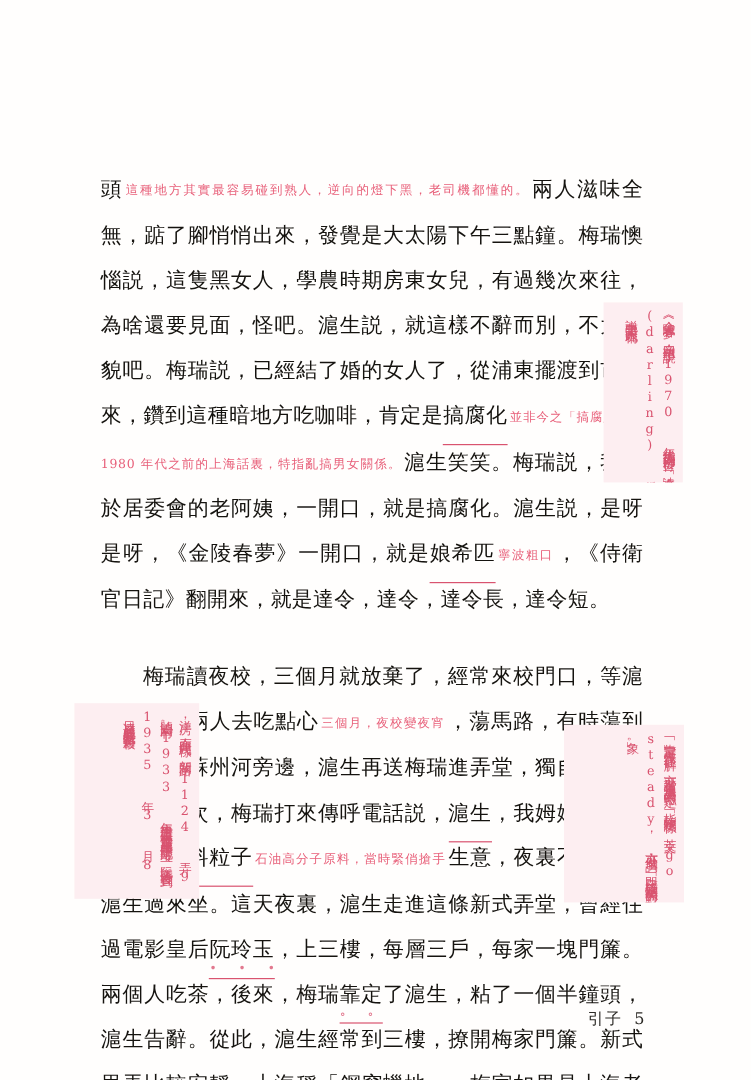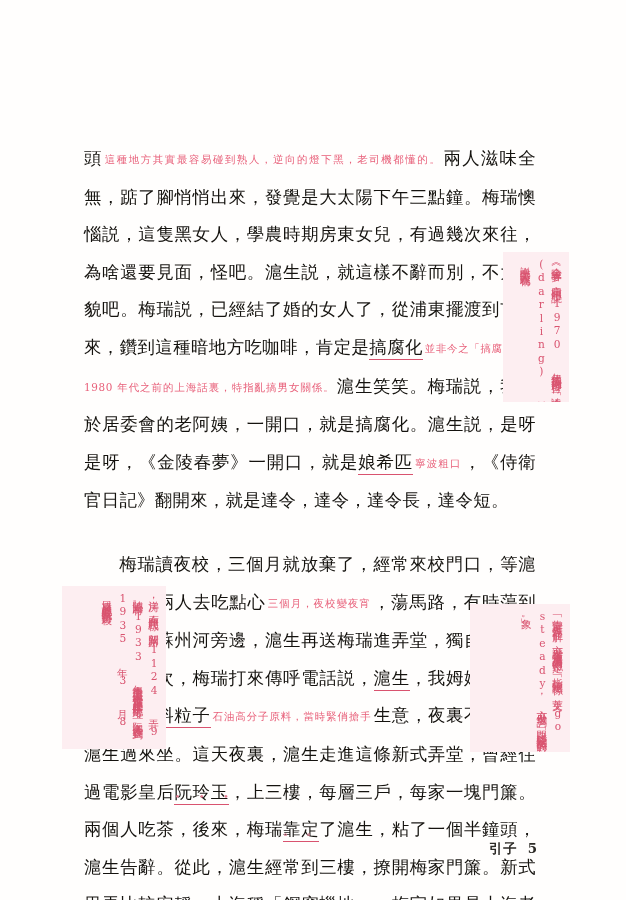--- a/index.html
+++ b/index.html
@@ -52,21 +52,21 @@
     font-size: 10.4px;
     letter-spacing: 0.6px;
     line-height: 37.6px;
     vertical-align: 1px;
     padding: 0 2px;
   }
 
   
   .term {
     border-bottom: 1px solid #d9536f;
-    padding-bottom: 2px;
+    padding-bottom: 13px;
     margin-top: 39px;
   }
 
   
   .dots {
     position: relative;
   }
   .dots::after {
     content: attr(data-dots);
     position: absolute;
@@ -115,21 +115,20 @@
   }
 
   
   .footer {
     position: absolute;
     right: 88px;
     bottom: 42px;
     font-size: 13.4px;
     color: #2c2a26;
     letter-spacing: 1px;
-    font-weight: bold;
   }
   .footer .fnum { margin-left: 10px; }
 </style>
 </head>
 <body>
 
 <div class="page">
 
   <div class="body-col">
 

